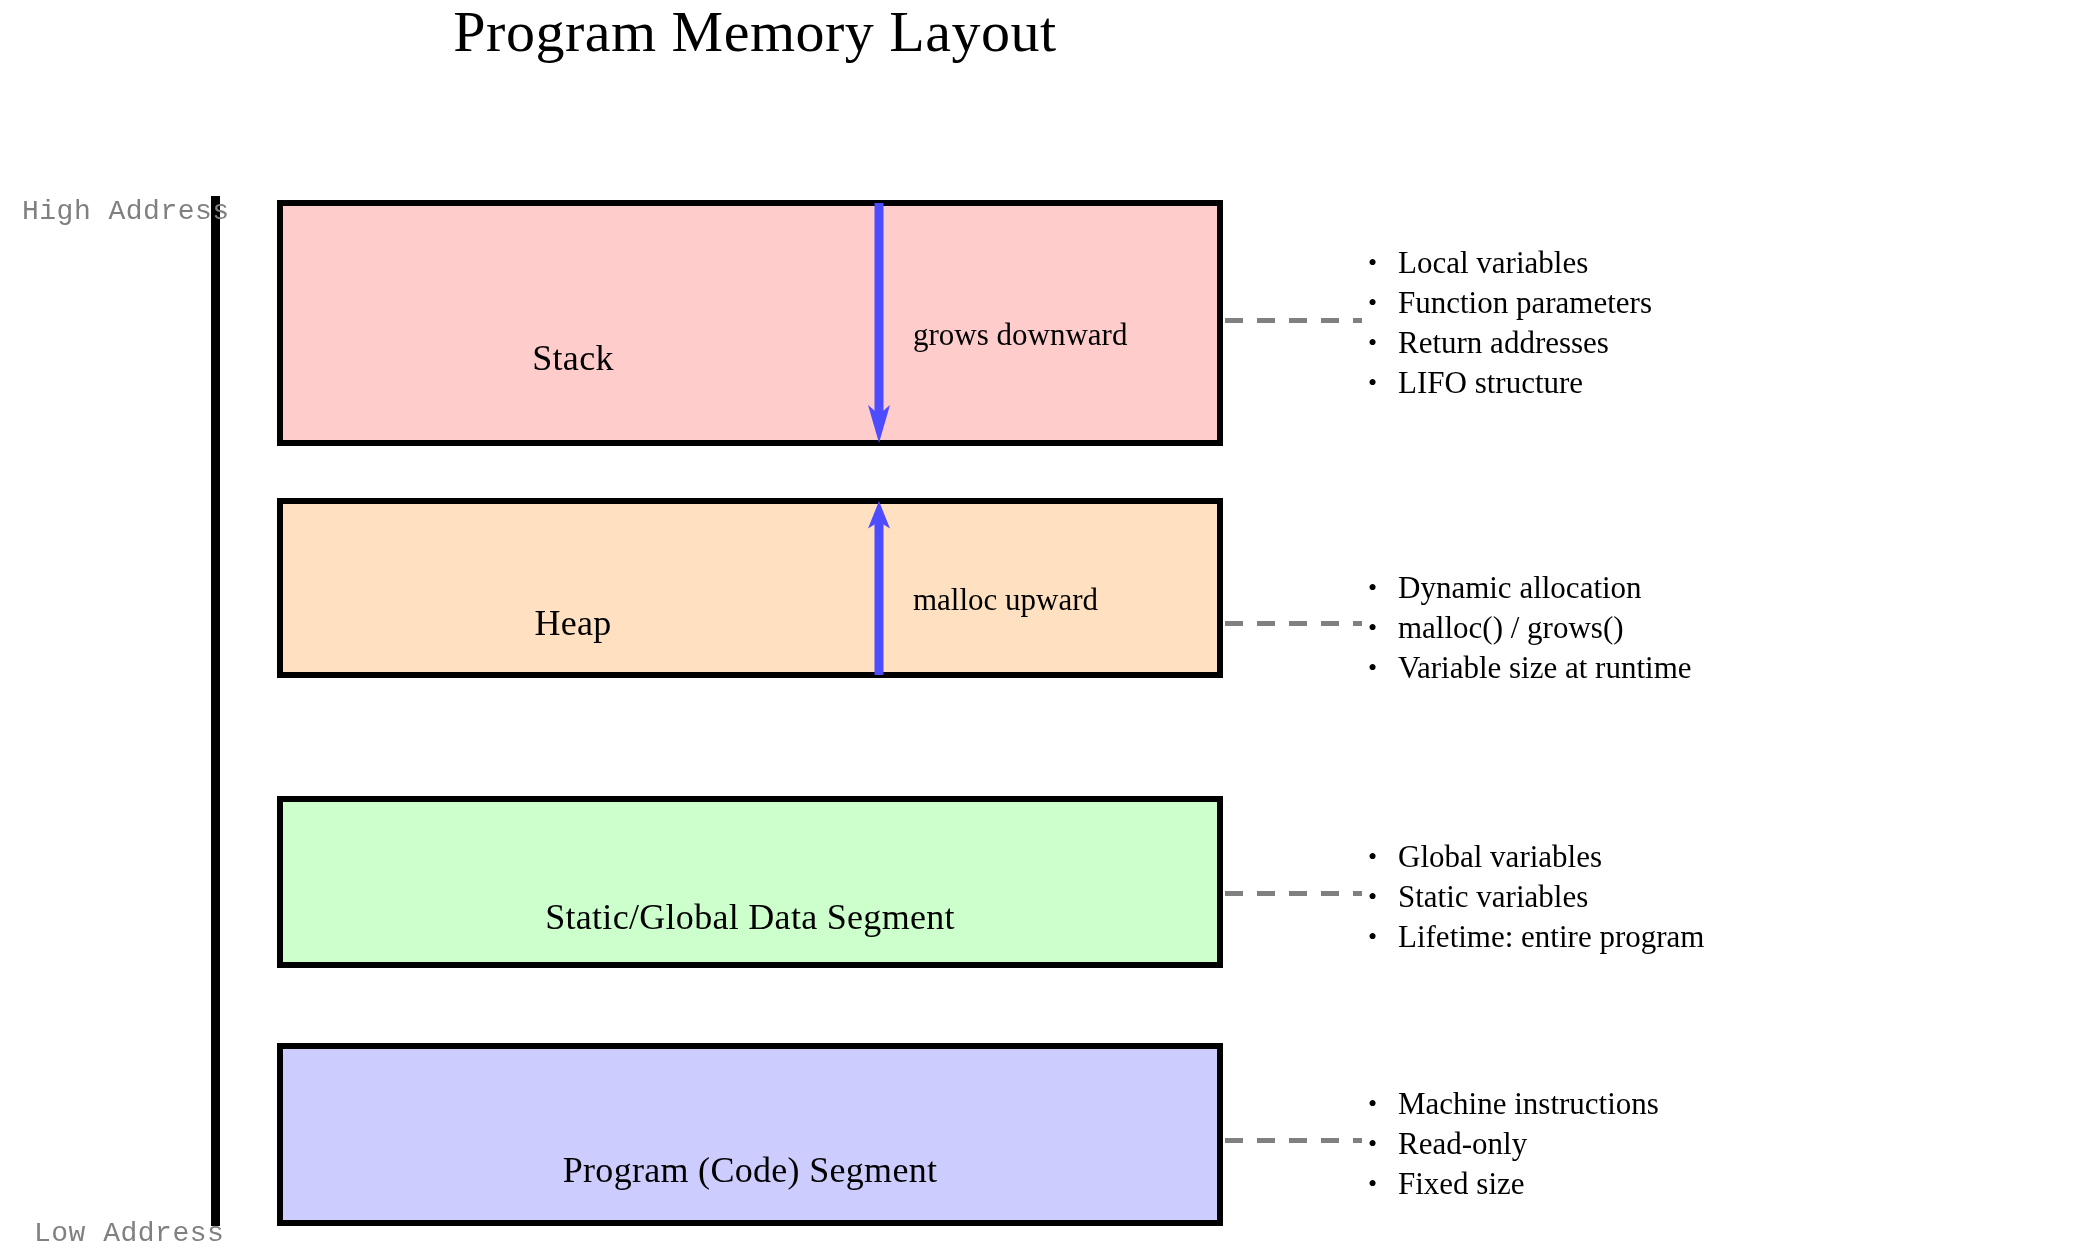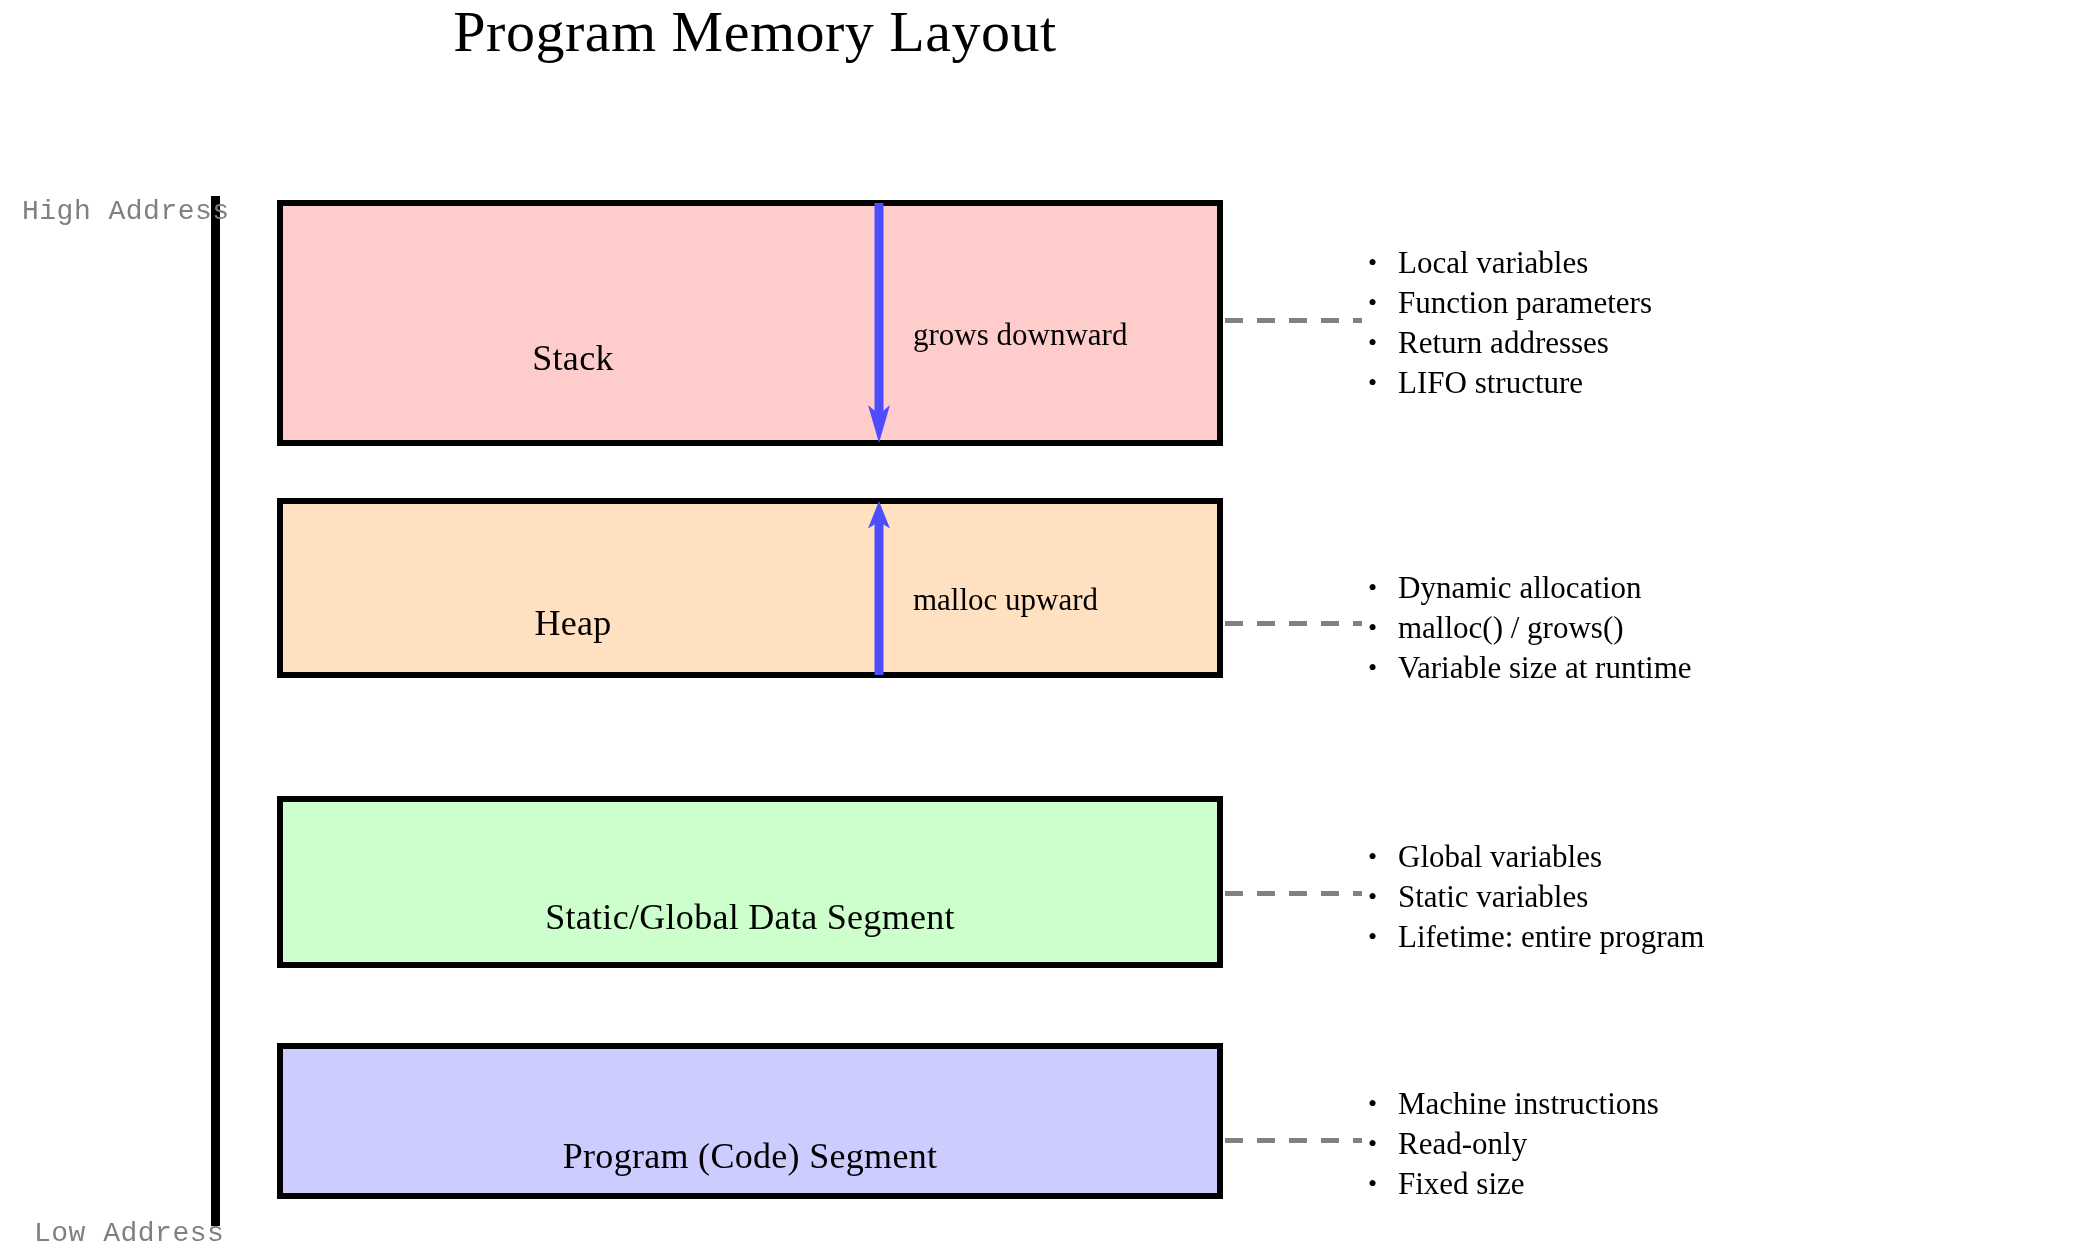--- a/index.html
+++ b/index.html
@@ -65,21 +65,21 @@
     left: 277px;
     width: 946px;
     border: 6px solid #000000;
     display: flex;
     align-items: center;
     justify-content: center;
   }
   #segment-box-stack   { top: 200px;  height: 246px; background: #ffcccc; }
   #segment-box-heap    { top: 498px;  height: 180px; background: #ffe0c0; }
   #segment-box-static  { top: 796px;  height: 172px; background: #ccffcc; }
-  #segment-box-code    { top: 1043px; height: 156px; background: #ccccff; }
+  #segment-box-code    { top: 1043px; height: 183px; background: #ccccff; }
 
   .segment-inner {
     position: relative;
     width: 100%;
     height: 100%;
   }
 
   .segment-title {
     position: absolute;
     top: 50%;

